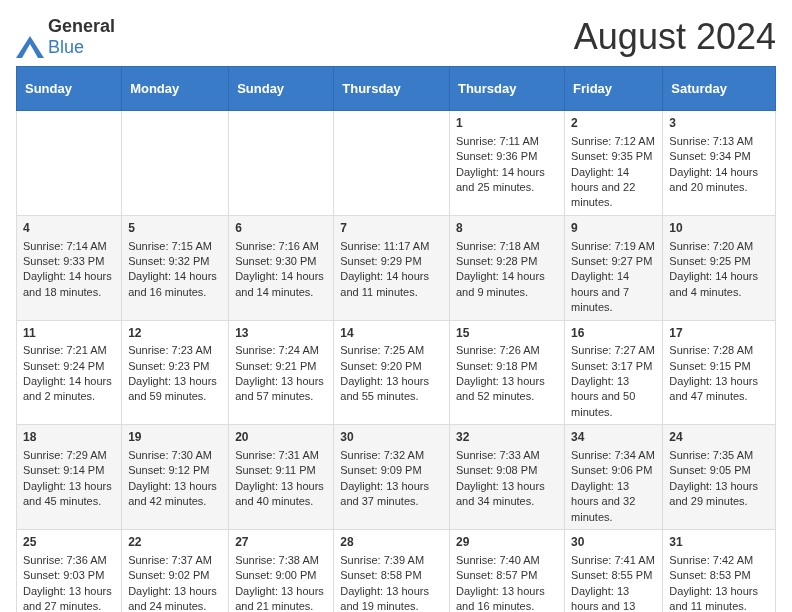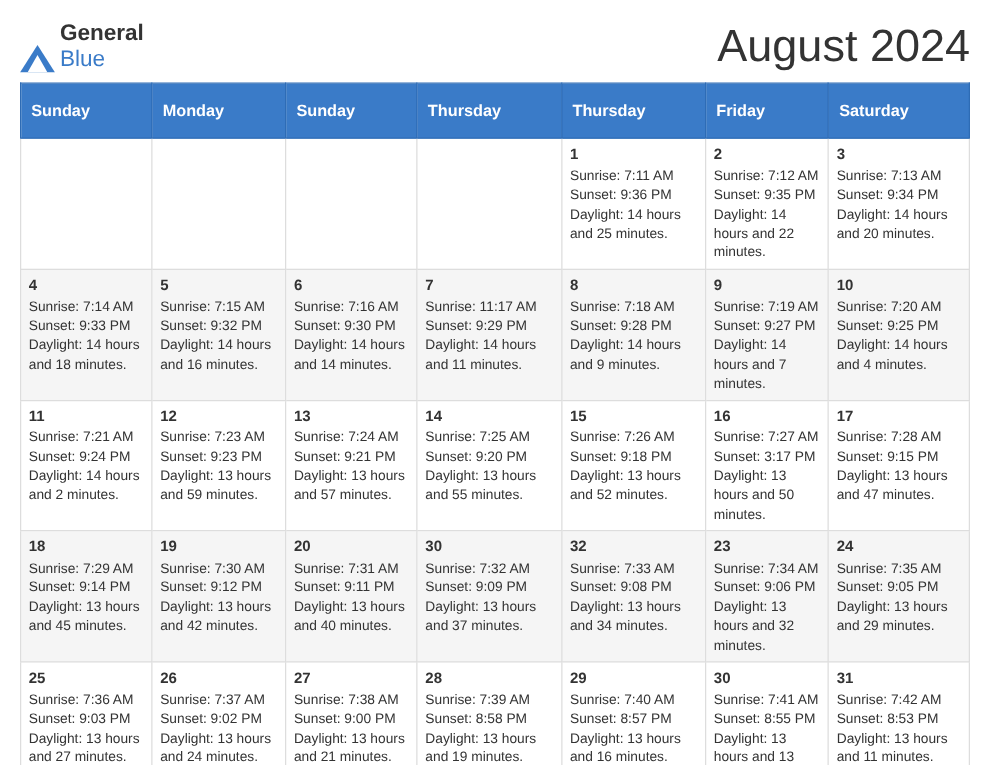--- a/index.html
+++ b/index.html
@@ -270,21 +270,21 @@
 and 37 minutes.</div>
         </td>
         <td>
           <div class="day-number">32</div>
           <div class="day-info">Sunrise: 7:33 AM
 Sunset: 9:08 PM
 Daylight: 13 hours
 and 34 minutes.</div>
         </td>
         <td>
-          <div class="day-number">23</div>
+          <div class="day-number">34</div>
           <div class="day-info">Sunrise: 7:34 AM
 Sunset: 9:06 PM
 Daylight: 13 hours
 and 32 minutes.</div>
         </td>
         <td>
           <div class="day-number">24</div>
           <div class="day-info">Sunrise: 7:35 AM
 Sunset: 9:05 PM
 Daylight: 13 hours
@@ -293,21 +293,21 @@
       </tr>
       <tr>
         <td>
           <div class="day-number">25</div>
           <div class="day-info">Sunrise: 7:36 AM
 Sunset: 9:03 PM
 Daylight: 13 hours
 and 27 minutes.</div>
         </td>
         <td>
-          <div class="day-number">26</div>
+          <div class="day-number">22</div>
           <div class="day-info">Sunrise: 7:37 AM
 Sunset: 9:02 PM
 Daylight: 13 hours
 and 24 minutes.</div>
         </td>
         <td>
           <div class="day-number">27</div>
           <div class="day-info">Sunrise: 7:38 AM
 Sunset: 9:00 PM
 Daylight: 13 hours

